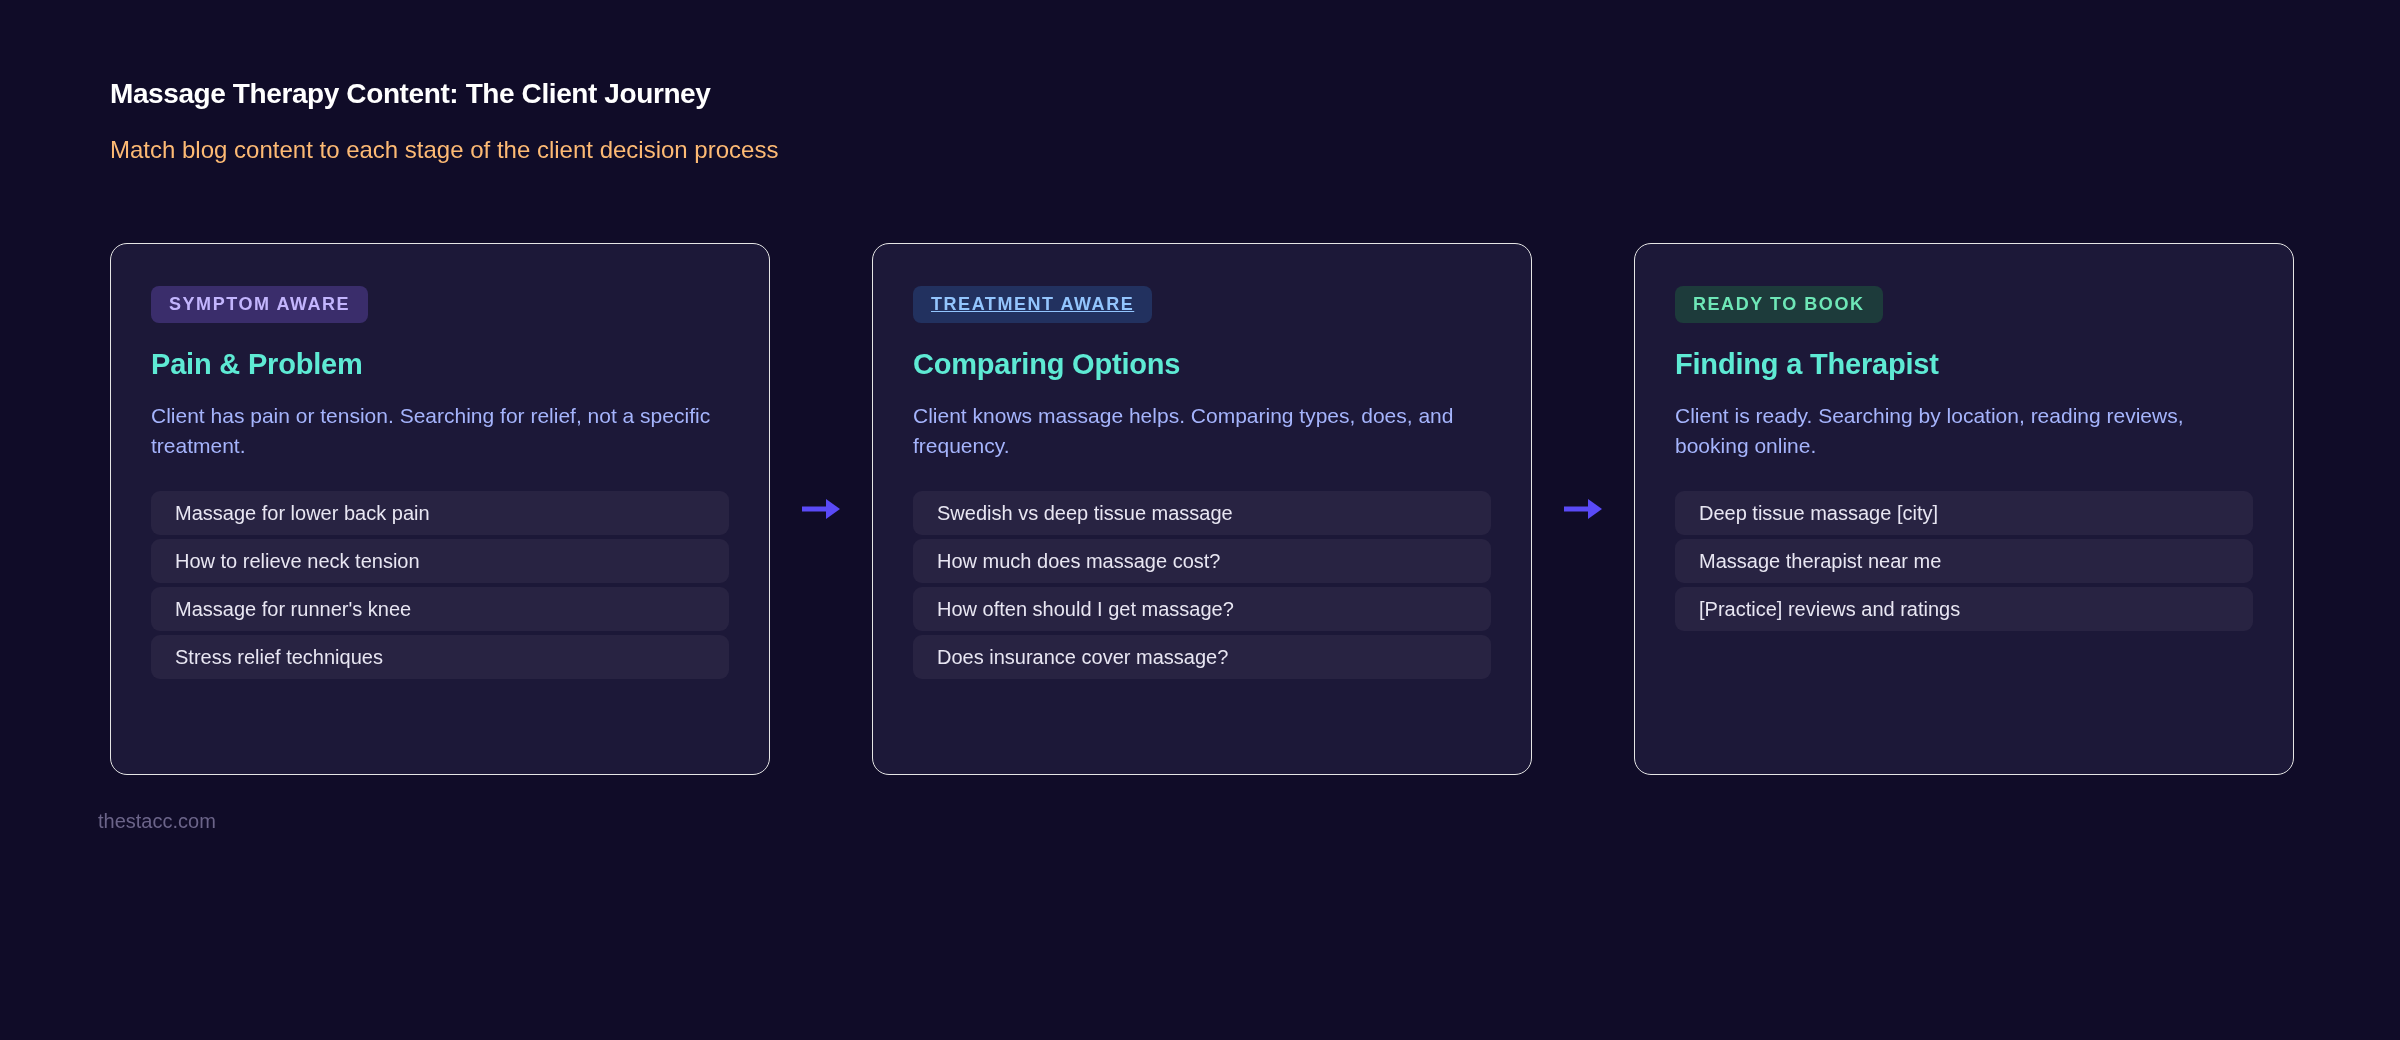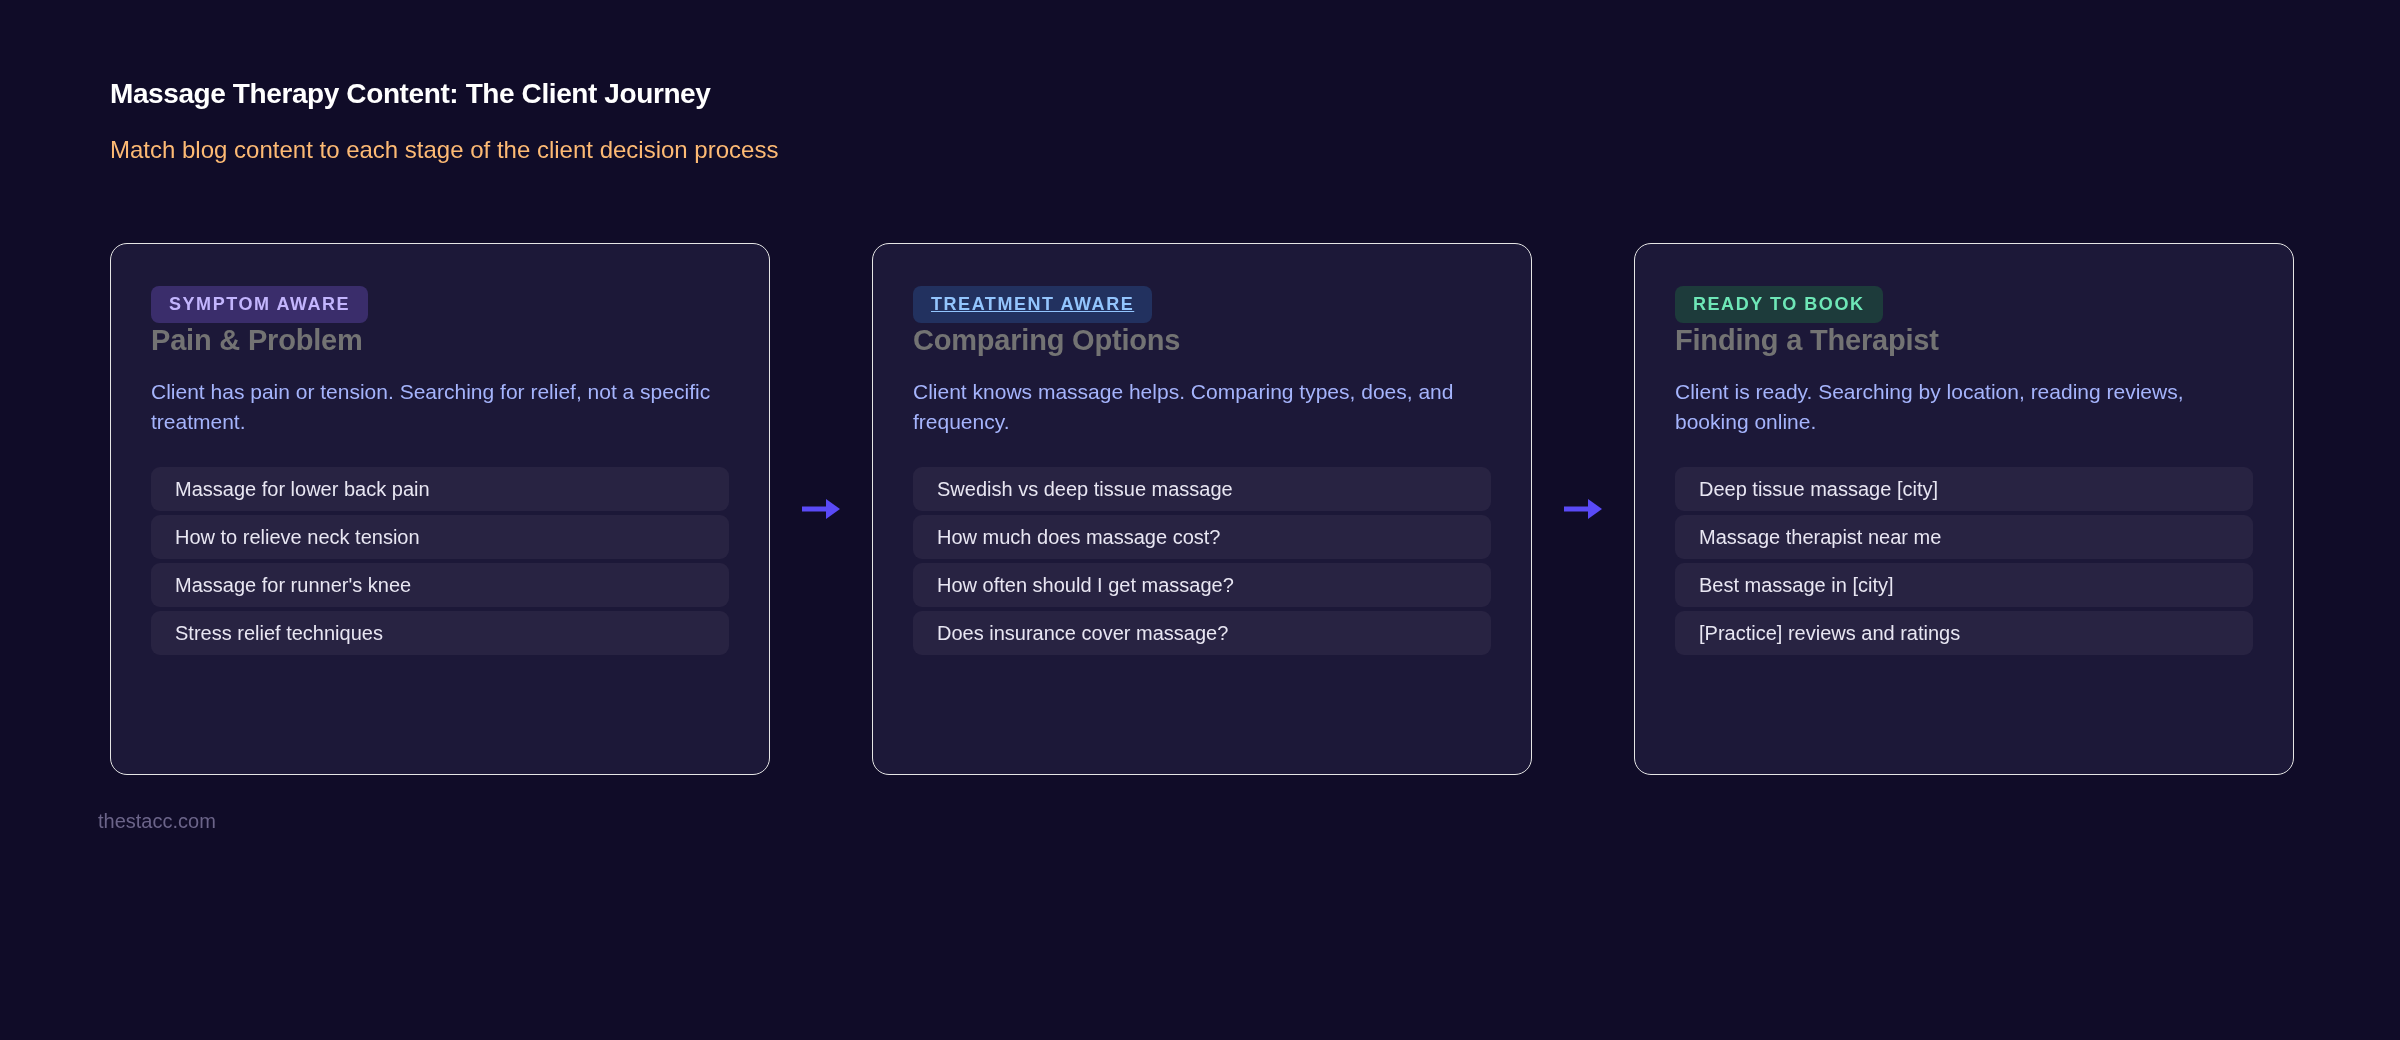--- a/index.html
+++ b/index.html
@@ -43,21 +43,22 @@
     letter-spacing:1.55px;
     padding:9px 18px 10px 18px;
     border-radius:8px;
     line-height:1;
   }
   .badge-symptom  { background:#3a2d6b; color:#c3b5fd; }
   .badge-treatment{ background:#22315f; color:#93c5fd;text-decoration:underline; }
   .badge-ready    { background:#1d3b3b; color:#6ee7b7; }
 
   .card-title {
-    font-size:29px; font-weight:bold; color:#737373;
+    margin-top:24px;
+    font-size:29px; font-weight:bold; color:#5eead4;
     letter-spacing:-0.2px; line-height:1.2;
   }
   .card-desc {
     margin-top:19px;
     font-size:21px; color:#a5b4fc; line-height:1.42;
     max-width:580px;
   }
 
   .pill-list { margin-top:31px; display:flex; flex-direction:column; gap:4px; }
   .pill {
@@ -131,21 +132,20 @@
       </svg>
     </div>
 
     <div class="card">
       <span class="badge badge-ready">READY TO BOOK</span>
       <div class="card-title">Finding a Therapist</div>
       <div class="card-desc">Client is ready. Searching by location, reading reviews, booking online.</div>
       <div class="pill-list">
         <div class="pill">Deep tissue massage [city]</div>
         <div class="pill">Massage therapist near me</div>
-        <div class="pill">Best massage in [city]</div>
         <div class="pill">[Practice] reviews and ratings</div>
       </div>
     </div>
 
   </div>
 
   <div class="footer">thestacc.com</div>
 
 </div>
 

